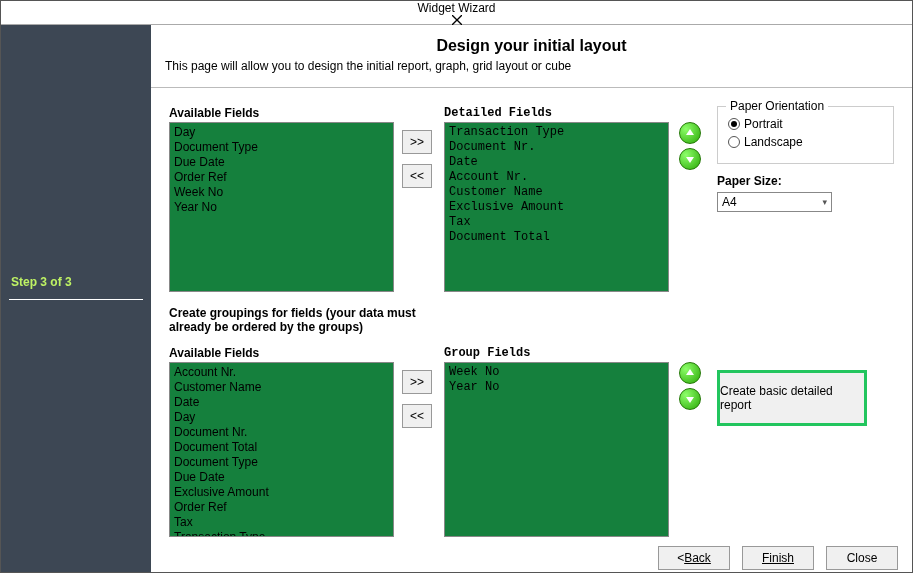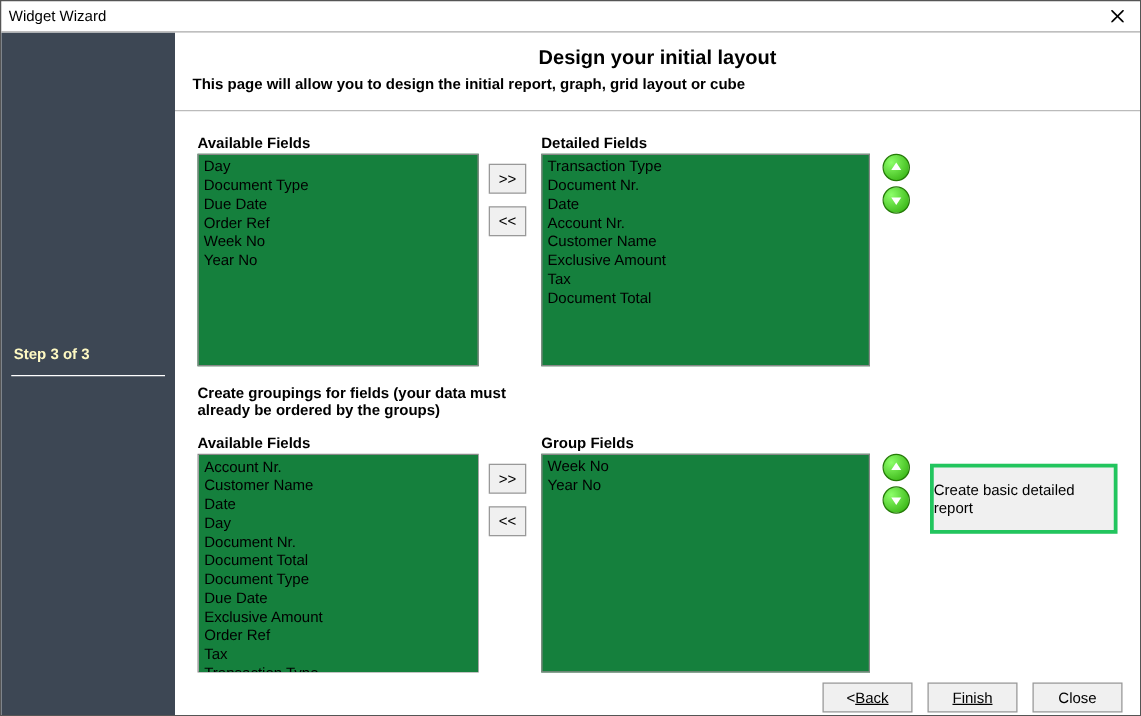--- a/index.html
+++ b/index.html
@@ -1,40 +1,40 @@
 <!DOCTYPE html>
 <html><head>
 <meta charset="utf-8">
 <style>
   * { box-sizing: border-box; }
   html, body { margin:0; padding:0; font-family: "Segoe UI", Tahoma, Arial, sans-serif; font-size:12px; color:#000; background:#fff; }
   .window { width:913px; height:573px; border:1px solid #555; display:flex; flex-direction:column; }
-  .titlebar { height:24px; display:flex; align-items:center; justify-content:space-between; padding:12px 6px; border-bottom:1px solid #aaa; }
+  .titlebar { height:24px; display:flex; align-items:center; justify-content:space-between; padding:0 6px; border-bottom:1px solid #aaa;flex-direction:column; }
   .titlebar .title { font-size:12px; }
   .titlebar .close { width:24px; height:20px; display:flex; align-items:center; justify-content:center; cursor:pointer; }
   .titlebar .close svg { width:10px; height:10px; stroke:#000; stroke-width:1.3; }
   .body { flex:1; display:flex; overflow:hidden; }
-  .sidebar { width:150px; background:#3d4754; color:#fef9c3; display:flex; flex-direction:column; }
+  .sidebar { width:150px; background:#3d4754; color:#bef264; display:flex; flex-direction:column; }
   .step { margin-top:250px; padding:0 10px 10px 10px; font-weight:bold; font-size:12px; }
   .step-underline { border-top:1px solid #fff; margin:0 8px; }
   .main { flex:1; display:flex; flex-direction:column; }
   .header-area { padding:12px 14px 8px 14px; }
   .main-title { font-size:16px; font-weight:bold; margin:0 0 4px 0;text-align:center; }
-  .main-sub { font-size:12px;font-weight:bold; }
+  .main-sub { font-size:12px; }
   .hr { border-top:1px solid #bbb; margin:6px 0 0 0; }
   .content { flex:1; padding:18px 18px 6px 18px; display:flex; flex-direction:column; gap:8px; }
   .section-label { font-weight:bold; font-size:12px; margin-bottom:2px; }
   .row-top { display:flex; align-items:flex-start; gap:8px; }
   .row-bottom { display:flex; align-items:flex-start; gap:8px; margin-top:4px; }
   .listbox { border:1px solid #888; height:170px; overflow:auto; padding:2px 4px; background:#15803d; }
   .listbox .item { line-height:15px; white-space:nowrap; cursor:default; }
   .col-avail { width:225px; }
   .col-btns { width:34px; display:flex; flex-direction:column; gap:10px; padding-top:24px; }
   .move-btn { width:30px; height:24px; border:1px solid #999; background:#f0f0f0; font-size:12px; cursor:pointer; display:flex; align-items:center; justify-content:center; }
-  .col-detailed { width:263px; }
+  .col-detailed { width:225px;font-family:Liberation Mono, monospace; }
   .col-arrows { width:26px; display:flex; flex-direction:column; gap:4px; padding-top:16px; align-items:center; }
   .arrow-btn { width:22px; height:22px; border-radius:50%; display:flex; align-items:center; justify-content:center; cursor:pointer; background:radial-gradient(circle at 30% 30%, #8dff6a, #2aa806); border:1px solid #247a07; }
   .arrow-btn svg { width:10px; height:10px; fill:#fff; }
   .col-right { flex:1; padding-top:0; padding-left:6px; }
   .group-fieldset { border:1px solid #ccc; padding:6px 10px 10px 10px; margin-bottom:10px; position:relative; }
   .group-fieldset .legend { position:absolute; top:-8px; left:8px; background:#fff; padding:0 4px; font-size:12px; }
   .radio-row { display:flex; align-items:center; gap:4px; margin:4px 0; cursor:pointer; }
   .radio { width:12px; height:12px; border:1px solid #555; border-radius:50%; display:inline-flex; align-items:center; justify-content:center; }
   .radio.checked::after { content:''; width:6px; height:6px; background:#000; border-radius:50%; }
   .label-bold { font-weight:bold; margin-bottom:4px; }
@@ -107,20 +107,38 @@
               <svg viewBox="0 0 10 10">
                   <path d="M5 1 L9 7 L1 7 Z"></path>
                 </svg>
             </div>
             <div class="arrow-btn">
               <svg viewBox="0 0 10 10">
                   <path d="M5 9 L1 3 L9 3 Z"></path>
                 </svg>
             </div>
           </div>
+          <div class="col-right">
+            <div class="group-fieldset">
+              <span class="legend">Paper Orientation</span>
+              <div class="radio-row">
+                <span class="radio checked"></span>
+                <span>Portrait</span>
+              </div>
+              <div class="radio-row">
+                <span class="radio"></span>
+                <span>Landscape</span>
+              </div>
+            </div>
+            <div class="label-bold">Paper Size:</div>
+            <div class="select">
+              <span>A4</span>
+              <span class="chev">▾</span>
+            </div>
+          </div>
         </div>
 
         <div class="grouping-header">Create groupings for fields (your data must already be ordered by the groups)</div>
 
         <div class="row-bottom">
           <div class="col-avail">
             <div class="section-label">Available Fields</div>
             <div class="listbox" id="bot-available" style="height:175px">
                 <div class="item">Account Nr.</div>
                 <div class="item">Customer Name</div>

